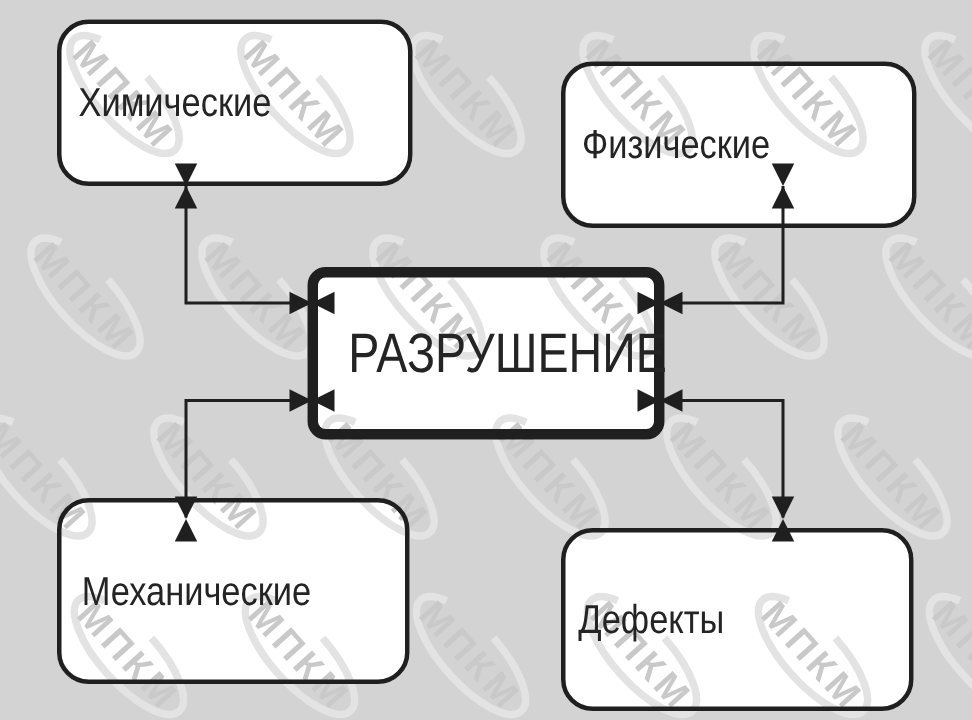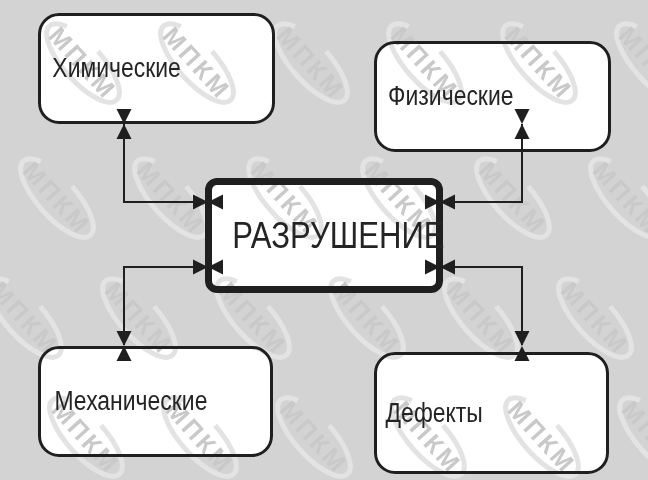--- a/index.html
+++ b/index.html
@@ -23,21 +23,21 @@
 
   
   .node{
     position:absolute;
     box-sizing:border-box;
     border:3px solid transparent;
     border-radius:21px;
   }
   .n-tl{left:38px;top:13px;width:237px;height:111px;}
   .n-tr{left:374px;top:13px;width:237px;height:111px;margin-top:28px;}
-  .n-bl{left:38px;top:346px;width:235px;height:111px;}
+  .n-bl{left:38px;top:332px;width:235px;height:124px;}
   .n-br{left:374px;top:352px;width:235px;height:122px;}
   .n-c {left:205px;top:178px;width:238px;height:115px;border-width:7px;border-radius:12px;}
 
   .fill{background:var(--node-fill);border-color:var(--node-fill);}
   .frame{
     border-color:var(--ink);
     display:flex;align-items:center;justify-content:flex-start;
     color:var(--text-color);
   }
   .frame .label{

